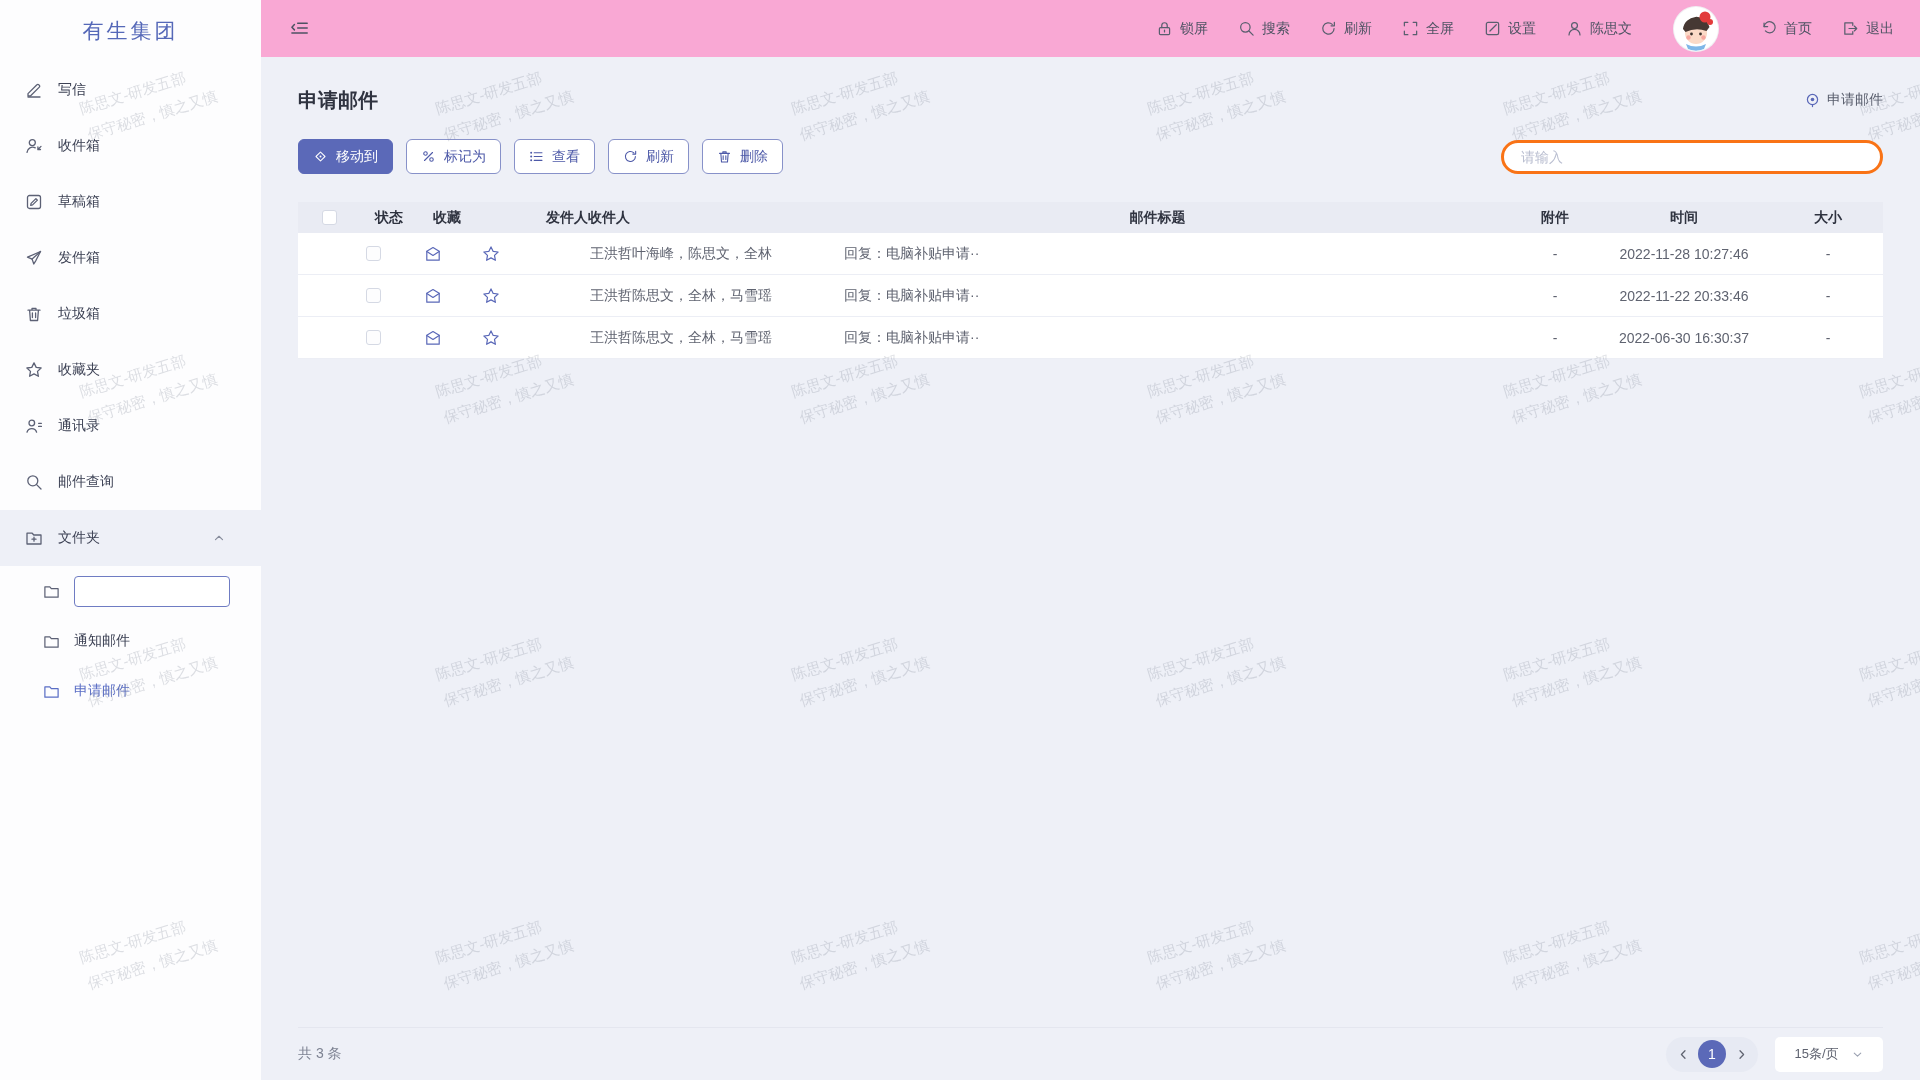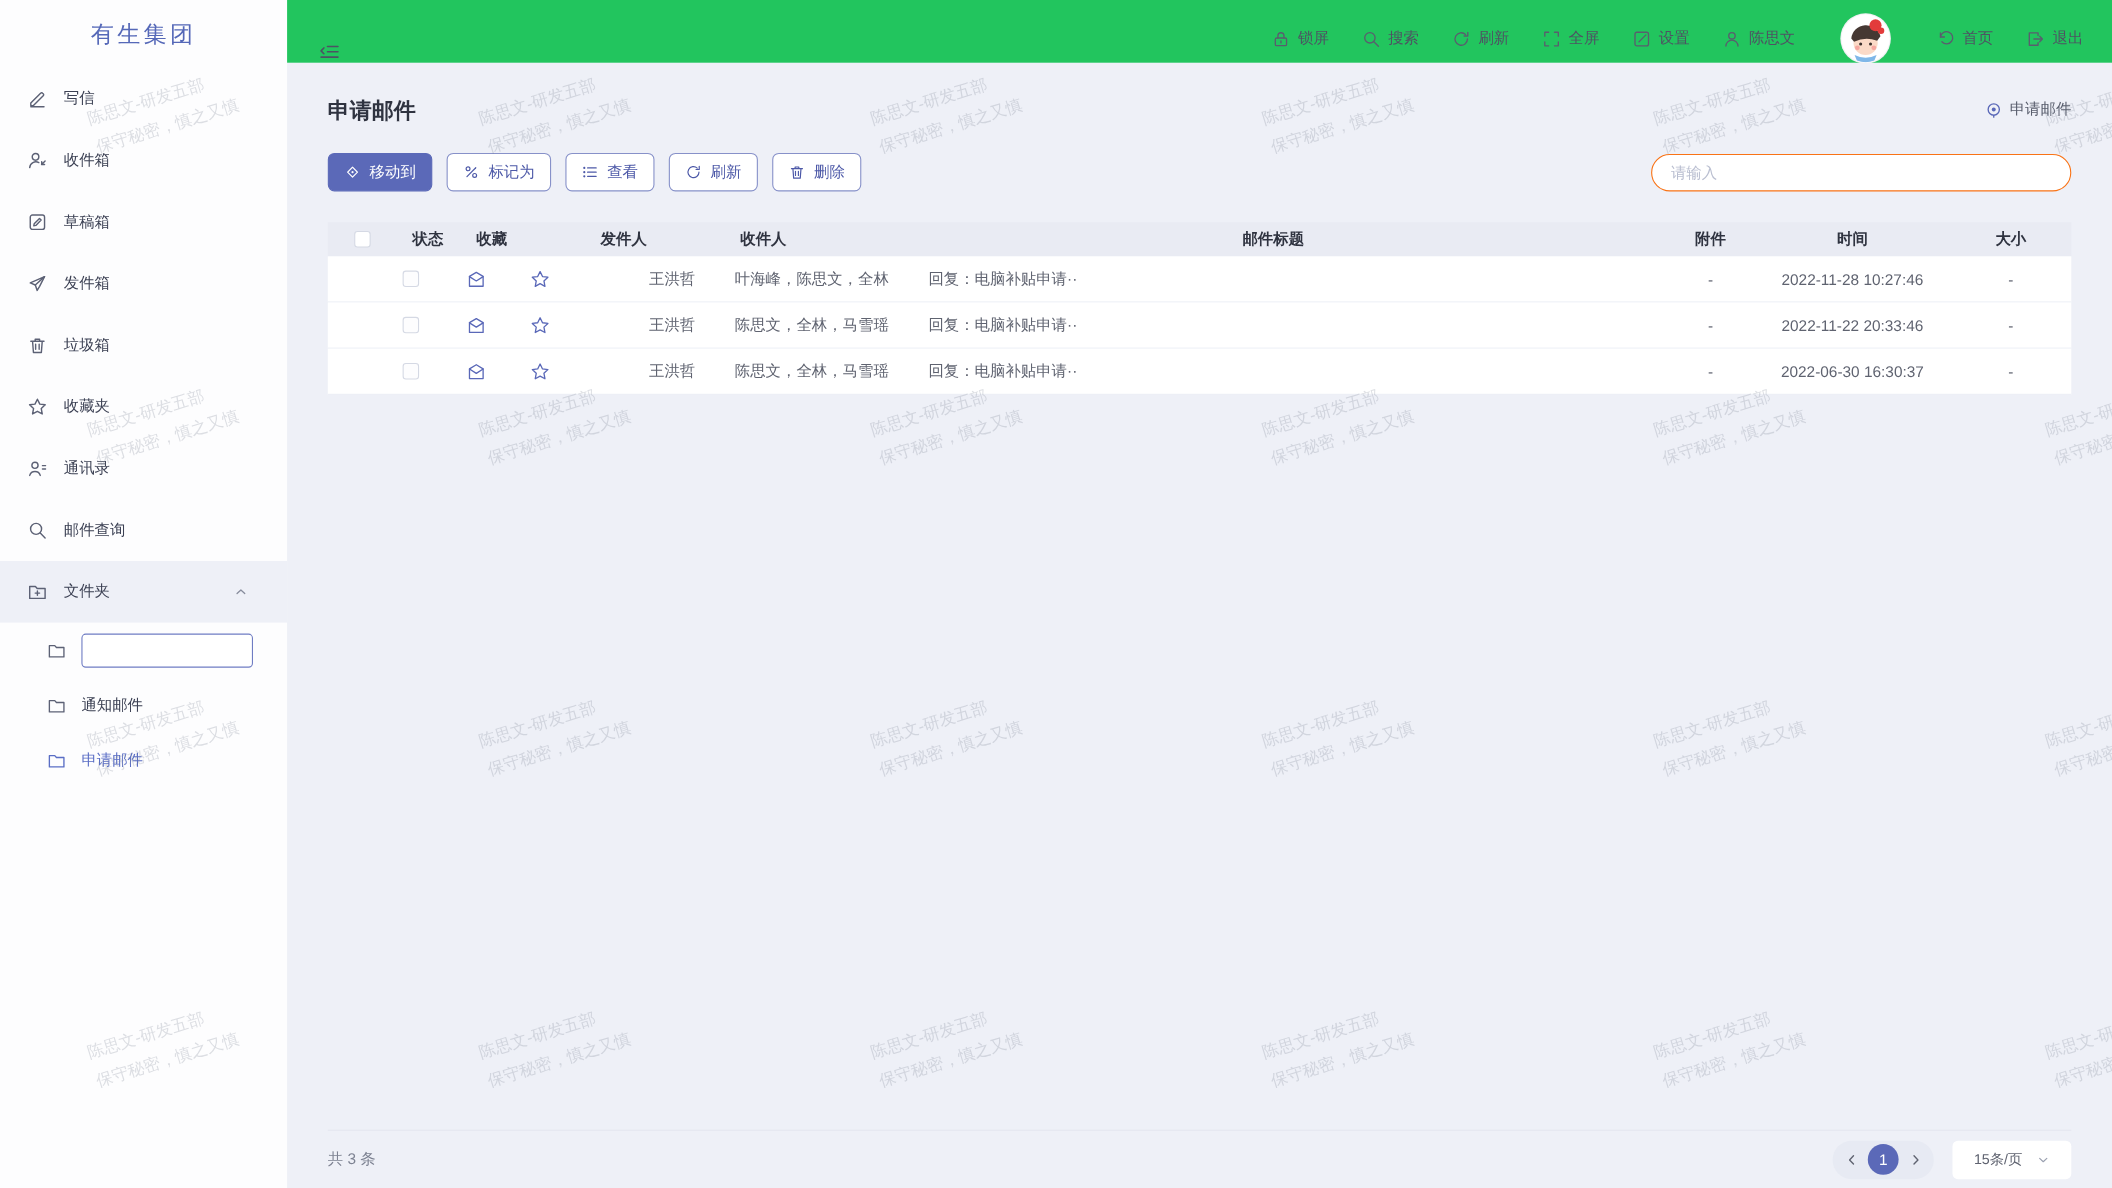--- a/index.html
+++ b/index.html
@@ -26,22 +26,22 @@
   .nav-item.folder-root { background:#eef0f7; }
   .folder-root .chev { margin-left:auto; color:#878c9c; width:14px; height:14px; }
   .sub-item { height:50px; display:flex; align-items:center; padding-left:43px; color:#3c4154; cursor:pointer; }
   .sub-item .ic { width:17px; height:17px; margin-right:14px; color:#5c6175; }
   .sub-item.active, .sub-item.active .ic { color:#5a6ec5; }
   .folder-input { width:156px; height:31px; border:1px solid #6f7cc3; border-radius:4px;
                   background:#fff; outline:none; padding:0 8px; font-size:13px; color:#3c4154;
                   font-family:"Liberation Sans","DejaVu Sans",sans-serif; }
 
   
-  .topbar { position:absolute; left:261px; right:0; top:0; height:57px; background:#22c55e;
-            display:flex; align-items:flex-end; padding:0 26px 0 28px; z-index:10; }
+  .topbar { position:absolute; left:261px; right:0; top:0; height:57px; background:#f9a8d4;
+            display:flex; align-items:center; padding:0 26px 0 28px; z-index:10; }
   .collapse { width:20px; height:20px; color:#4d5263; cursor:pointer; }
   .topbar-right { margin-left:auto; display:flex; align-items:center; gap:30px; color:#4e5363; }
   .tb-item { display:flex; align-items:center; gap:7px; cursor:pointer; }
   .tb-item .ic { width:17px; height:17px; color:#595e6e; }
   .avatar { width:44px; height:44px; border-radius:50%; overflow:hidden; cursor:pointer;
             margin:0 12px; background:#fff; box-shadow:0 0 0 1px #f0f0f3; }
 
   
   .main { position:absolute; left:261px; top:57px; right:0; bottom:0; }
   .content { padding:30px 37px 0 37px; }
@@ -50,35 +50,35 @@
   .breadcrumb { margin-left:auto; display:flex; align-items:center; gap:6px; color:#585d6c; cursor:pointer; }
   .breadcrumb .ic { width:17px; height:17px; color:#5a68b8; }
 
   .toolbar-row { margin-top:26px; display:flex; align-items:center; }
   .btn { height:35px; border-radius:6px; display:inline-flex; align-items:center; gap:8px;
          padding:0 14px; margin-right:13px; cursor:pointer; background:#fff;
          border:1px solid #8791c9; color:#4d59a8; font-size:14px; }
   .btn .ic { width:15px; height:15px; }
   .btn.primary { background:#5b69b8; border-color:#5b69b8; color:#fff; }
   .search-input { margin-left:auto; width:382px; height:34px; border-radius:17px;
-                  border:1px solid #f97316; background:#fff; padding:0 17px; font-size:14px;
+                  border:3px solid #f97316; background:#fff; padding:0 17px; font-size:14px;
                   color:#606266; outline:none; font-family:"Liberation Sans","DejaVu Sans",sans-serif; }
   .search-input::placeholder { color:#b9bed0; }
 
   
   .table { margin-top:28px; }
   .thead { display:flex; align-items:center; height:31px; background:#e9ebf3;
            font-weight:bold; color:#2f3340; }
   .trow { display:flex; align-items:center; height:42px; background:#fff;
           border-bottom:1px solid #eceef5; color:#5f6370; cursor:pointer;padding-left:44px; }
   .c-check { width:62px; display:flex; justify-content:center; }
   .c-status { width:58px; display:flex; justify-content:center; }
   .c-fav { width:58px; display:flex; justify-content:center; }
   .c-sender { width:112px; text-align:right; }
-  .c-recip { width:212px; text-align:center; }
+  .c-recip { width:212px; }
   .c-subject { flex:1; text-align:left; white-space:nowrap; overflow:hidden; }
   .thead .c-subject { text-align:center; }
   .c-attach { width:80px; text-align:center; }
   .c-time { width:178px; text-align:center; }
   .c-size { width:110px; text-align:center; }
   .checkbox { width:15px; height:15px; border:1px solid #d5d9e4; border-radius:3px; background:#fdfdfe; cursor:pointer; }
   .mail-ic { width:18px; height:18px; color:#5a68b8; }
   .star-ic { width:18px; height:18px; color:#5a68b8; cursor:pointer; }
 
   

